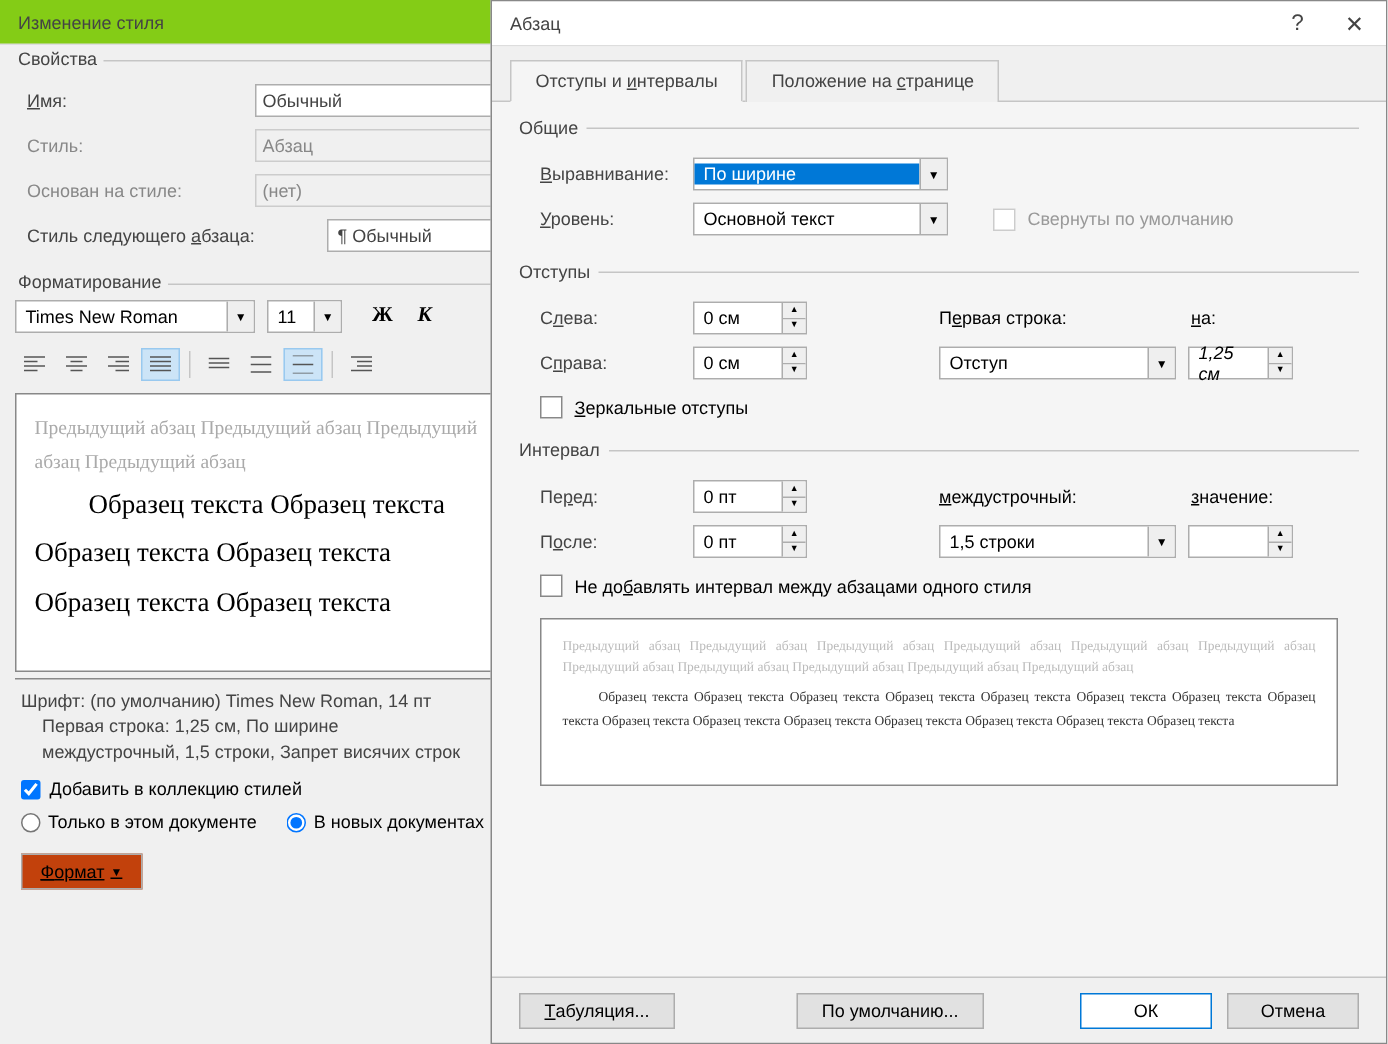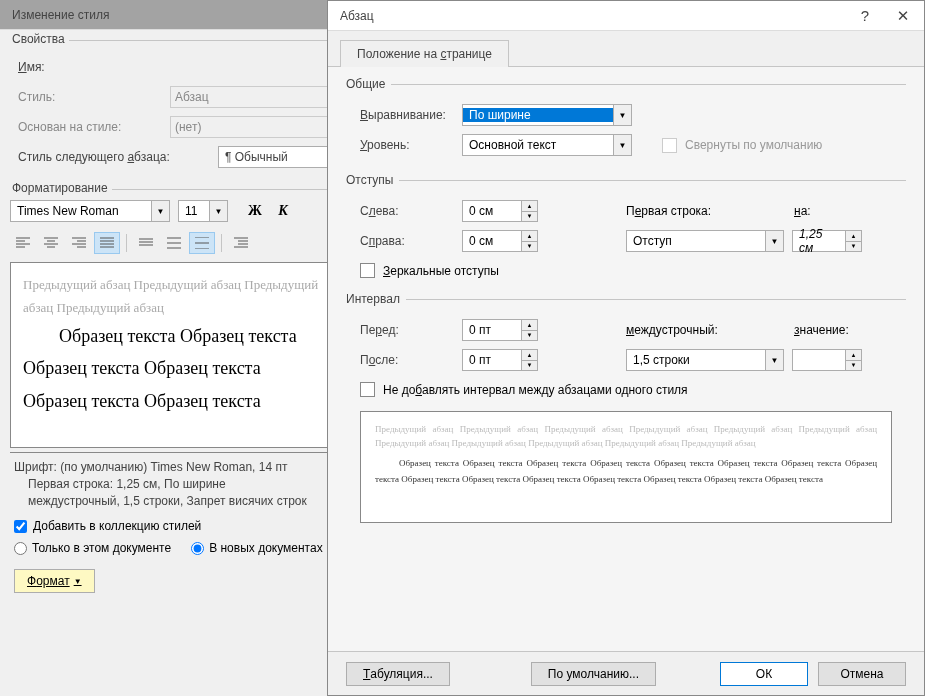--- a/index.html
+++ b/index.html
@@ -1,20 +1,20 @@
 <!DOCTYPE html>
 <html><head>
 <meta charset="utf-8">
 <style>
   * { box-sizing: border-box; margin: 0; padding: 0; font-family: 'Segoe UI', Tahoma, sans-serif; font-size: 12px; }
   body { width: 925px; height: 696px; background: #f0f0f0; position: relative; overflow: hidden; }
   
   
   .left-dialog { position: absolute; left: 0; top: 0; width: 350px; height: 696px; background: #f0f0f0; border-right: 1px solid #ccc; }
-  .dlg-header { height: 30px; padding-left: 12px; display: flex; align-items: center; background: #a3a3a3; border-bottom: 1px solid #ddd; }
+  .dlg-header { height: 30px; padding-left: 12px; display: flex; align-items: center; background: #84cc16; border-bottom: 1px solid #ddd; }
   .dlg-title { font-size: 12px; color: #444; }
   
   .group-frame { margin: 10px 8px 4px 8px; position: relative; }
   .group-label { position: absolute; top: -8px; left: 0; background: #f0f0f0; padding: 0 4px; color: #444; }
   .group-line { border-top: 1px solid #c5c5c5; margin-top: 0; }
   .group-body { padding: 12px 6px 6px 10px; }
   
   .prop-row { display: flex; align-items: center; height: 28px; margin-bottom: 2px; }
   .prop-label { width: 200px; color: #444; }
   .prop-label.dim { color: #888; }
@@ -42,21 +42,21 @@
   
   .desc-box { margin: 0 10px; border-top: 1px solid #888; padding: 6px 4px; color: #444; font-size: 11px; line-height: 1.4; }
   
   .chk-row { display: flex; align-items: center; padding: 4px 14px; gap: 6px; }
   .chk { width: 13px; height: 13px; }
   .radio-row { display: flex; align-items: center; padding: 4px 14px; gap: 20px; }
   .radio-group { display: flex; align-items: center; gap: 5px; }
   .radio { width: 13px; height: 13px; }
   
   .btn-row { padding: 10px 14px; }
-  .btn { height: 24px; padding: 0 12px; border: 1px solid #adadad; background: #fef9c3; font-size: 12px; display: inline-flex; align-items: center; gap: 4px; cursor: pointer; text-decoration: underline; }
+  .btn { height: 24px; padding: 0 12px; border: 1px solid #adadad; background: #c2410c; font-size: 12px; display: inline-flex; align-items: center; gap: 4px; cursor: pointer; text-decoration: underline; }
   
   
   .right-dialog { position: absolute; left: 327px; top: 0; width: 598px; height: 696px; background: #f5f5f5; border: 1px solid #888; }
   .para-header { height: 30px; display: flex; align-items: center; background: #fff; border-bottom: 1px solid #ddd; padding: 0 2px 0 12px; }
   .para-title { flex: 1; font-size: 12px; color: #444; }
   .hdr-btn { width: 38px; height: 28px; display: flex; align-items: center; justify-content: center; font-size: 15px; color: #444; }
   
   .tabs { display: flex; border-bottom: 1px solid #c5c5c5; background: #f0f0f0; padding-left: 12px; padding-top: 8px; }
   .tab { padding: 6px 16px; border: 1px solid #c5c5c5; border-bottom: none; margin-right: 2px; background: #f0f0f0; position: relative; bottom: -1px; color: #444; }
   .tab.active { background: #f5f5f5; border-bottom: 1px solid #f5f5f5; }
@@ -103,20 +103,21 @@
   <div class="dlg-header">
     <span class="dlg-title">Изменение стиля</span>
   </div>
 
   <div class="group-frame">
     <span class="group-label">Свойства</span>
     <div class="group-line"></div>
     <div class="group-body">
       <div class="prop-row">
         <span class="prop-label"><u>И</u>мя:</span>
+        <input class="prop-input" value="Обычный" style="">
       </div>
       <div class="prop-row">
         <span class="prop-label dim">Стиль:</span>
         <input class="prop-input" readonly="" value="Абзац" style="">
       </div>
       <div class="prop-row">
         <span class="prop-label dim">Основан на стиле:</span>
         <input class="prop-input prop-center" readonly="" value="(нет)" style="">
       </div>
       <div class="prop-row">
@@ -227,20 +228,21 @@
 </div>
 
 <div class="right-dialog">
   <div class="para-header">
     <span class="para-title">Абзац</span>
     <div class="hdr-btn">?</div>
     <div class="hdr-btn">✕</div>
   </div>
 
   <div class="tabs">
+    <div class="tab active">Отступы и <u>и</u>нтервалы</div>
     <div class="tab">Положение на <u>с</u>транице</div>
   </div>
 
   <div class="para-body">
 
     <div class="pgroup">
       <div class="pgroup-head">
           <span class="pgroup-label">Общие</span>
           <div class="pgroup-line"></div>
         </div>

